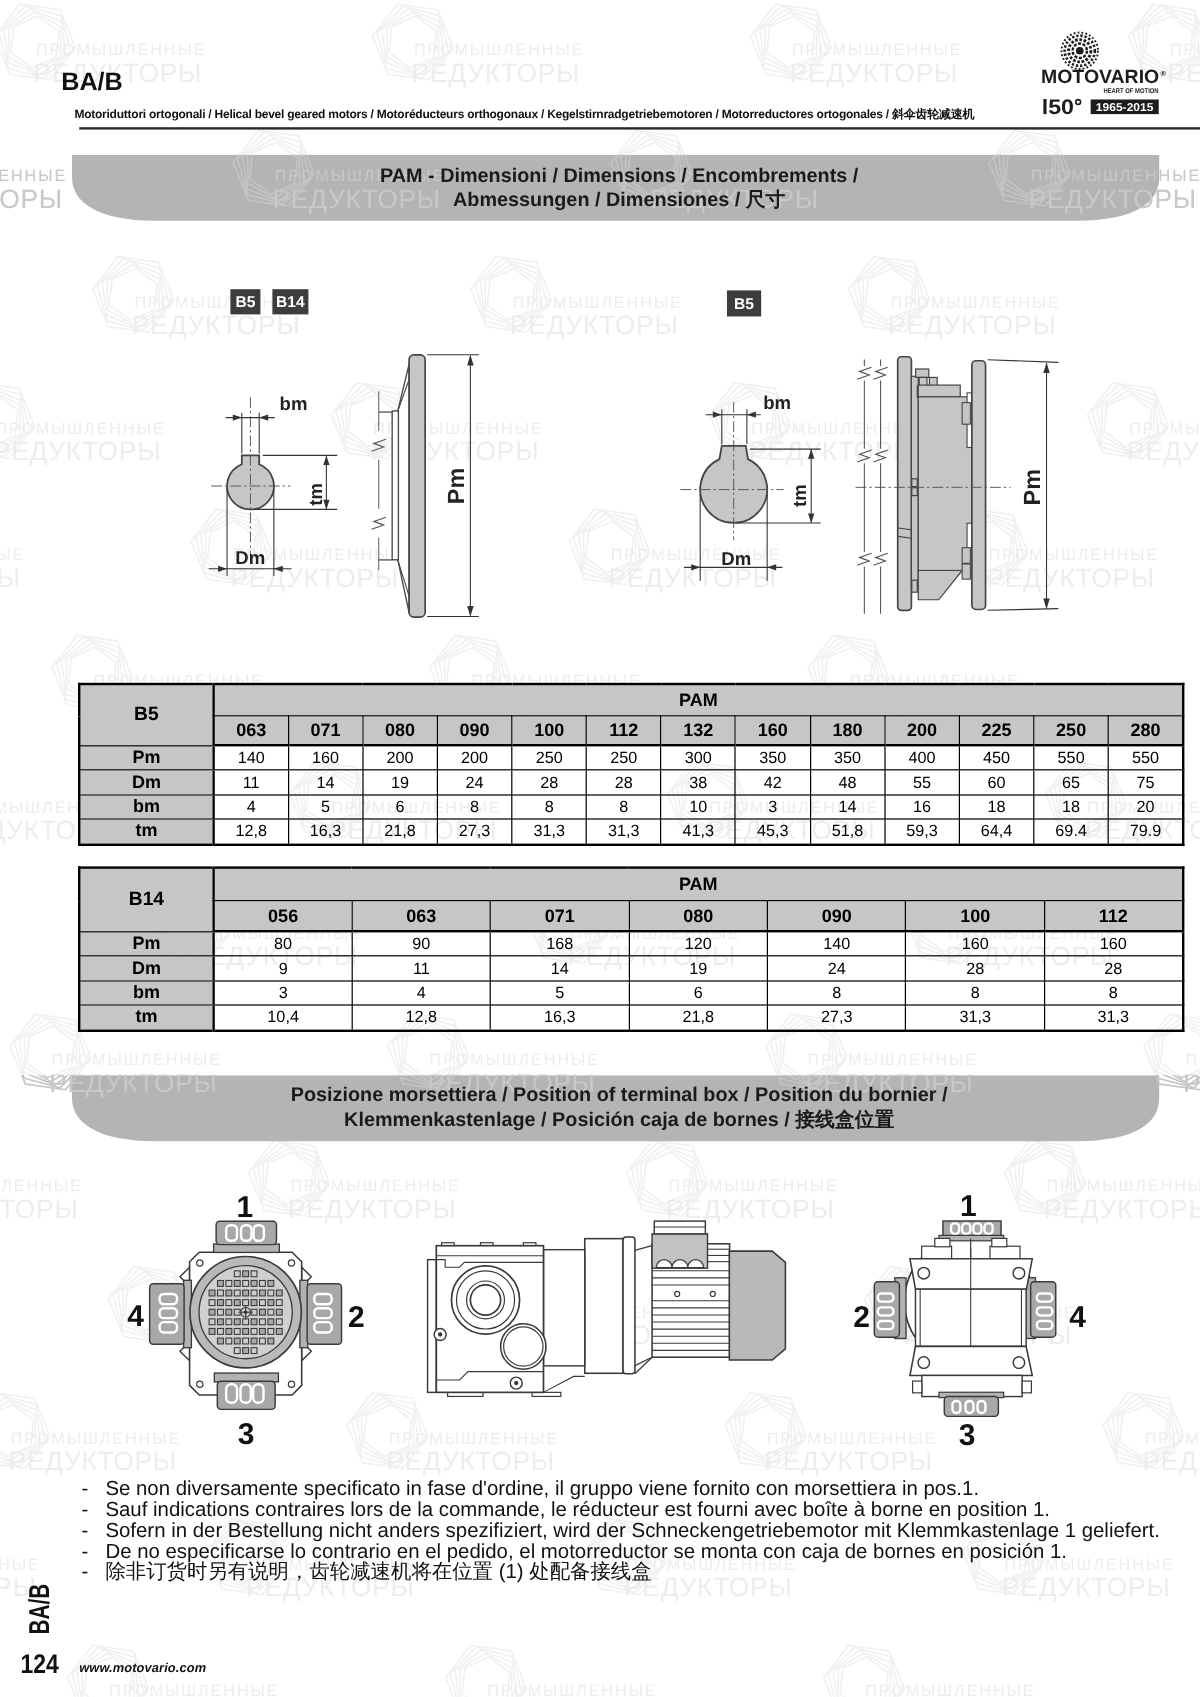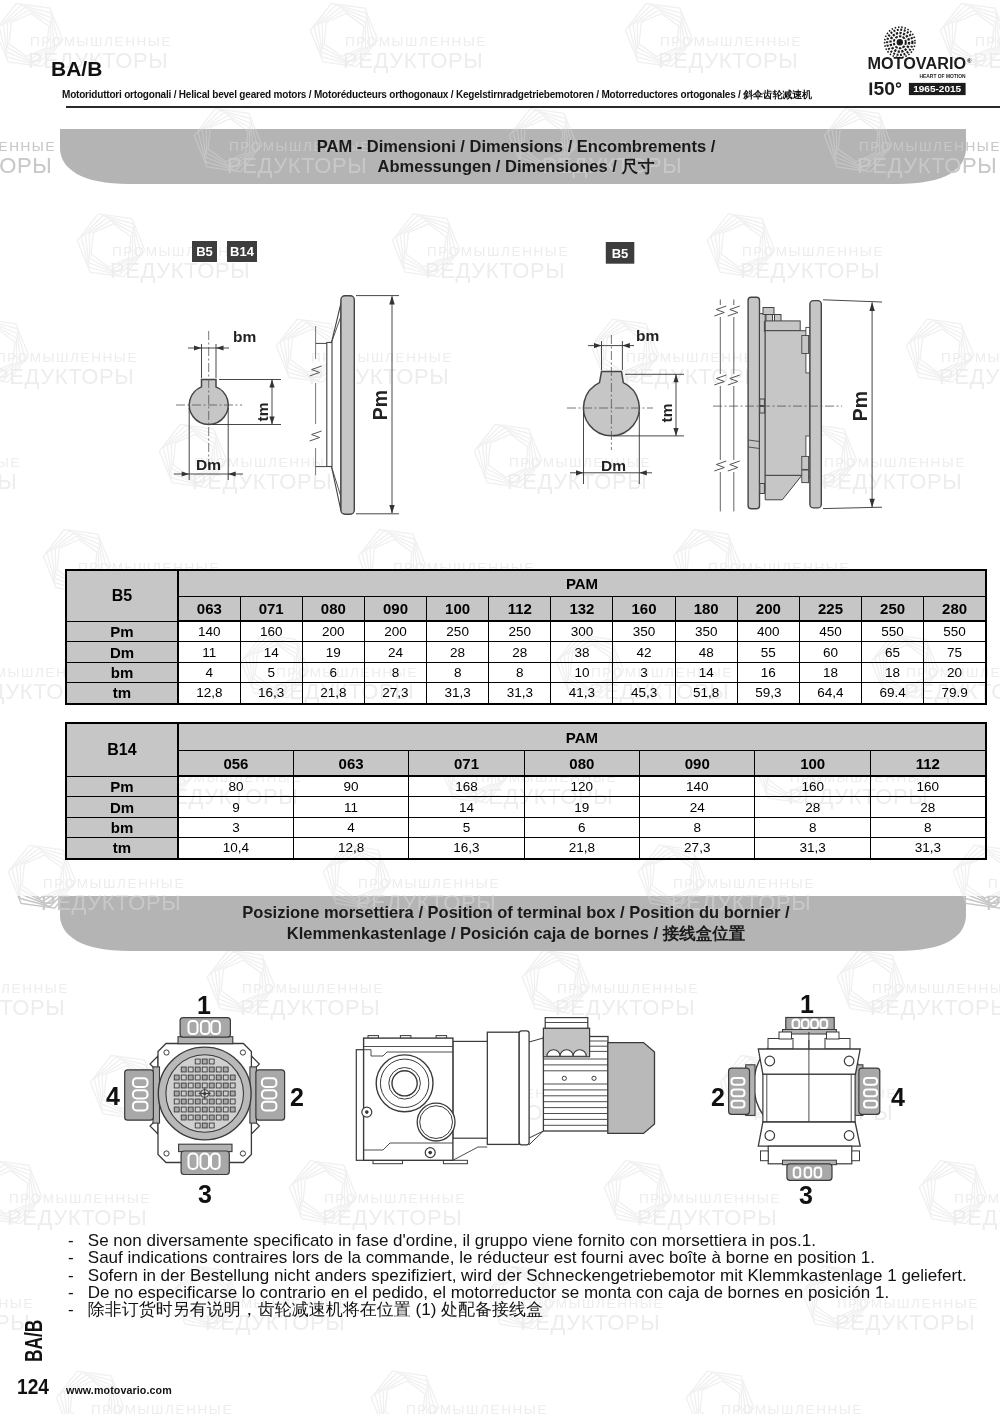--- a/index.html
+++ b/index.html
@@ -1139,15 +1139,15 @@
   <div>-&nbsp;&nbsp;&nbsp;De no especificarse lo contrario en el pedido, el motorreductor se monta con caja de bornes en posición 1.</div>
   <div>-&nbsp;&nbsp;&nbsp;除非订货时另有说明，齿轮减速机将在位置 (1) 处配备接线盒</div>
 </div>
 
 <div class="abs" style="left:34px;top:1362px;width:0;height:0;">
   <div style="transform:rotate(-90deg) scaleX(0.72);transform-origin:0 0;font-size:24px;font-weight:bold;color:#111;white-space:nowrap;line-height:0;">BA/B</div>
 </div>
 
 <div class="abs" style="left:17px;top:1374px;font-size:22.5px;font-weight:bold;color:#111;transform:scaleX(0.85);transform-origin:0 0;">124</div>
 
-<div class="abs" style="left:66px;top:1383.5px;font-size:10.7px;font-weight:bold;color:#111;letter-spacing:0.1px;">www.motovario.com</div>
+<div class="abs" style="left:66px;top:1383.5px;font-size:10.7px;font-weight:bold;color:#111;letter-spacing:0.1px;font-style:italic;">www.motovario.com</div>
 
 </div>
 
 </body></html>

